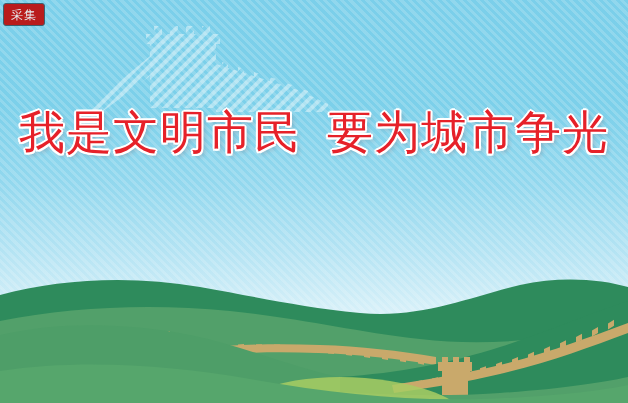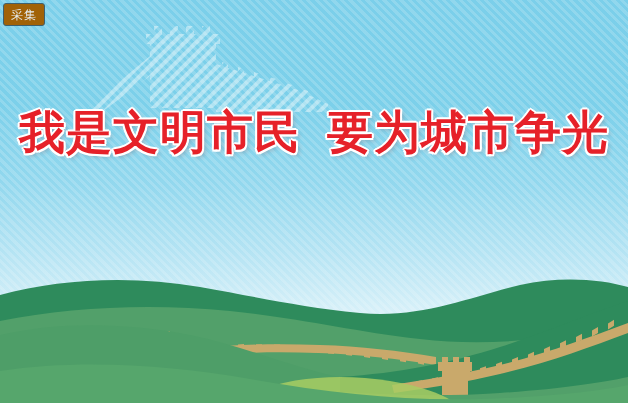--- a/index.html
+++ b/index.html
@@ -76,21 +76,21 @@
     left: 0;
     right: 0;
     top: 96px;
     text-align: center;
     z-index: 6;
     user-select: none;
   }
   .line {
     color: #E62129;
     font-family: "DejaVu Sans", "Liberation Sans", sans-serif;
-    font-weight: 700;
+    font-weight: 400;
     font-size: 46px;
     line-height: 72px;
     letter-spacing: 1px;
     white-space: nowrap;
     text-shadow:
        2px  0    0 #ffffff,
       -2px  0    0 #ffffff,
        0    2px  0 #ffffff,
        0   -2px  0 #ffffff,
        1.5px 1.5px 0 #ffffff,
@@ -102,21 +102,21 @@
   .seg { display: inline-block; }
   .gap { display: inline-block; width: 26px; }
 
   
   .capture-btn {
     position: absolute;
     left: 3px;
     top: 3px;
     width: 42px;
     height: 23px;
-    background: #a16207;
+    background: #b91c1c;
     border: 1px solid #3E606E;
     border-radius: 3px;
     color: #E6EEF2;
     font-family: "DejaVu Sans", "Liberation Sans", sans-serif;
     font-size: 12px;
     line-height: 23px;
     text-align: center;
     letter-spacing: 1px;
     z-index: 20;
     cursor: pointer;

